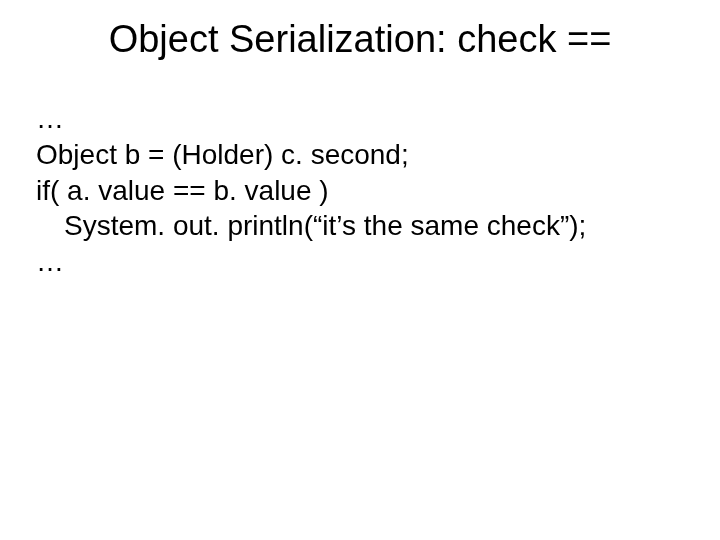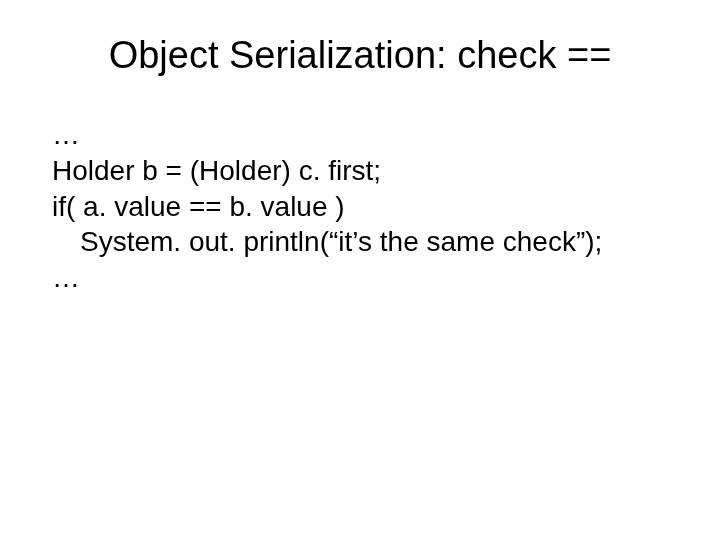--- a/index.html
+++ b/index.html
@@ -9,21 +9,21 @@
     height: 540px;
     background: #ffffff;
     font-family: Arial, Helvetica, sans-serif;
     color: #000000;
     overflow: hidden;
   }
   .slide {
     box-sizing: border-box;
     width: 720px;
     height: 476px;
-    padding: 16px;
+    padding: 0;
     position: relative;
   }
   .title {
     font-size: 38px;
     font-weight: 400;
     text-align: center;
     margin: 0;
     padding-top: 18px;
     padding-bottom: 40px;
     letter-spacing: 0px;
@@ -42,18 +42,18 @@
   }
 </style>
 </head>
 <body>
 
 <div class="slide">
   <h1 class="title">Object Serialization: check ==</h1>
 
   <div class="body">
     <div class="line">…</div>
-    <div class="line">Holder b = (Holder) c. first;</div>
+    <div class="line">Object b = (Holder) c. second;</div>
     <div class="line">if( a. value == b. value )</div>
     <div class="line indent">System. out. println(“it’s the same check”);</div>
     <div class="line">…</div>
   </div>
 </div>
 
 </body></html>

